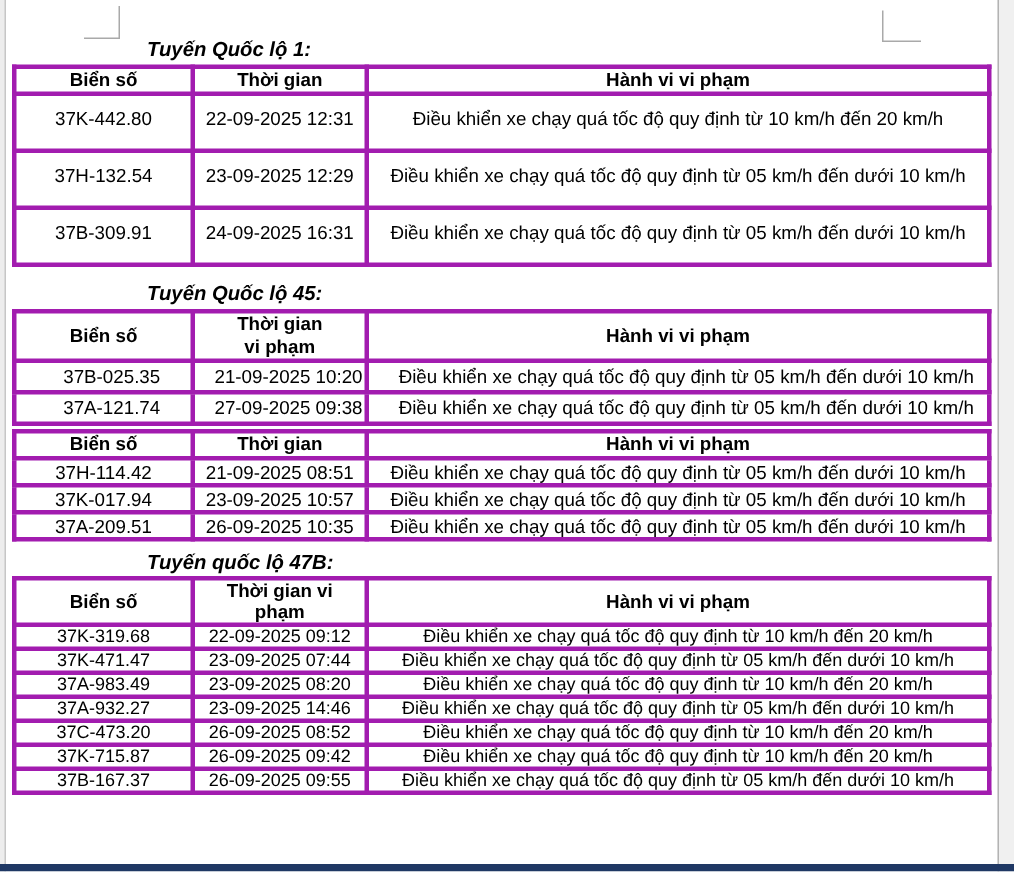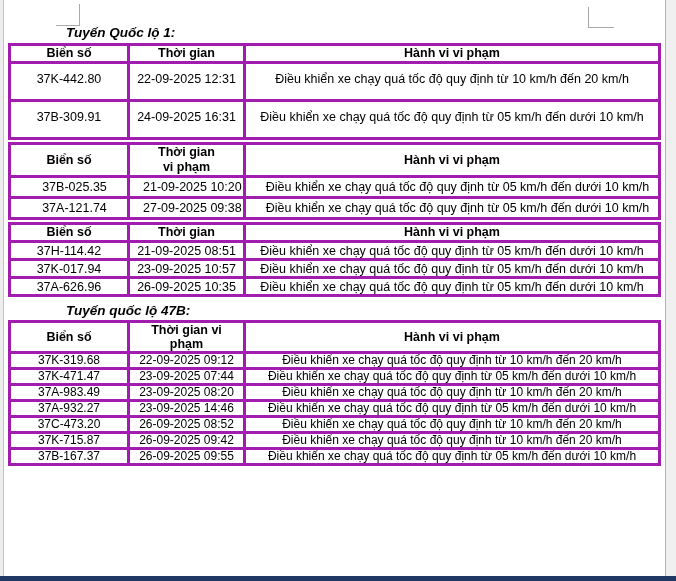--- a/index.html
+++ b/index.html
@@ -29,21 +29,21 @@
   }
   .mark-tr {
     position: absolute; left: 588px; top: 7px; width: 26px; height: 21px;
     border-left: 1px solid #a9a9a9; border-bottom: 1px solid #a9a9a9;
   }
   .content { position: absolute; left: 8px; top: 0; width: 650px; z-index: 1; }
 
   .section-title {
     font-weight: bold; font-style: italic;
     font-size: 13.5px; line-height: 16px;
-    margin-left: 58px;
+    margin-left: 90px;
   }
   .s1 .section-title { margin-top: 25px; }
   .s2 .section-title { margin-top: 10px; }
   .s3 .section-title { margin-top: 13px; }
   .s4 .section-title { margin-top: 6px; }
 
   table {
     width: 650px; border-collapse: collapse; table-layout: fixed;
     margin-top: 2px;
     border: 1px solid #000; border-top: 2px solid #000;
@@ -96,29 +96,35 @@
           <th>Hành vi vi phạm</th>
         </tr>
       </thead>
       <tbody>
           <tr>
             <td>37K-442.80</td>
             <td>22-09-2025 12:31</td>
             <td>Điều khiển xe chạy quá tốc độ quy định từ 10 km/h đến 20 km/h</td>
           </tr>
           <tr>
+            <td>37H-132.54</td>
+            <td>23-09-2025 12:29</td>
+            <td>Điều khiển xe chạy quá tốc độ quy định từ 05 km/h đến dưới 10 km/h</td>
+          </tr>
+          <tr>
             <td>37B-309.91</td>
             <td>24-09-2025 16:31</td>
             <td>Điều khiển xe chạy quá tốc độ quy định từ 05 km/h đến dưới 10 km/h</td>
           </tr>
         </tbody>
     </table>
   </section>
 
   <section class="s2">
+    <div class="section-title">Tuyến Quốc lộ 45:</div>
     <table class="t2">
       <colgroup>
           <col class="col-plate">
           <col class="col-time">
           <col class="col-behavior">
         </colgroup>
       <thead>
         <tr>
           <th>Biển số</th>
           <th>Thời gian
@@ -160,21 +166,21 @@
             <td>37H-114.42</td>
             <td>21-09-2025 08:51</td>
             <td>Điều khiển xe chạy quá tốc độ quy định từ 05 km/h đến dưới 10 km/h</td>
           </tr>
           <tr>
             <td>37K-017.94</td>
             <td>23-09-2025 10:57</td>
             <td>Điều khiển xe chạy quá tốc độ quy định từ 05 km/h đến dưới 10 km/h</td>
           </tr>
           <tr>
-            <td>37A-626.96</td>
+            <td>37A-209.51</td>
             <td>26-09-2025 10:35</td>
             <td>Điều khiển xe chạy quá tốc độ quy định từ 05 km/h đến dưới 10 km/h</td>
           </tr>
         </tbody>
     </table>
   </section>
 
   <section class="s4">
     <div class="section-title">Tuyến quốc lộ 47B:</div>
     <table class="t4">

